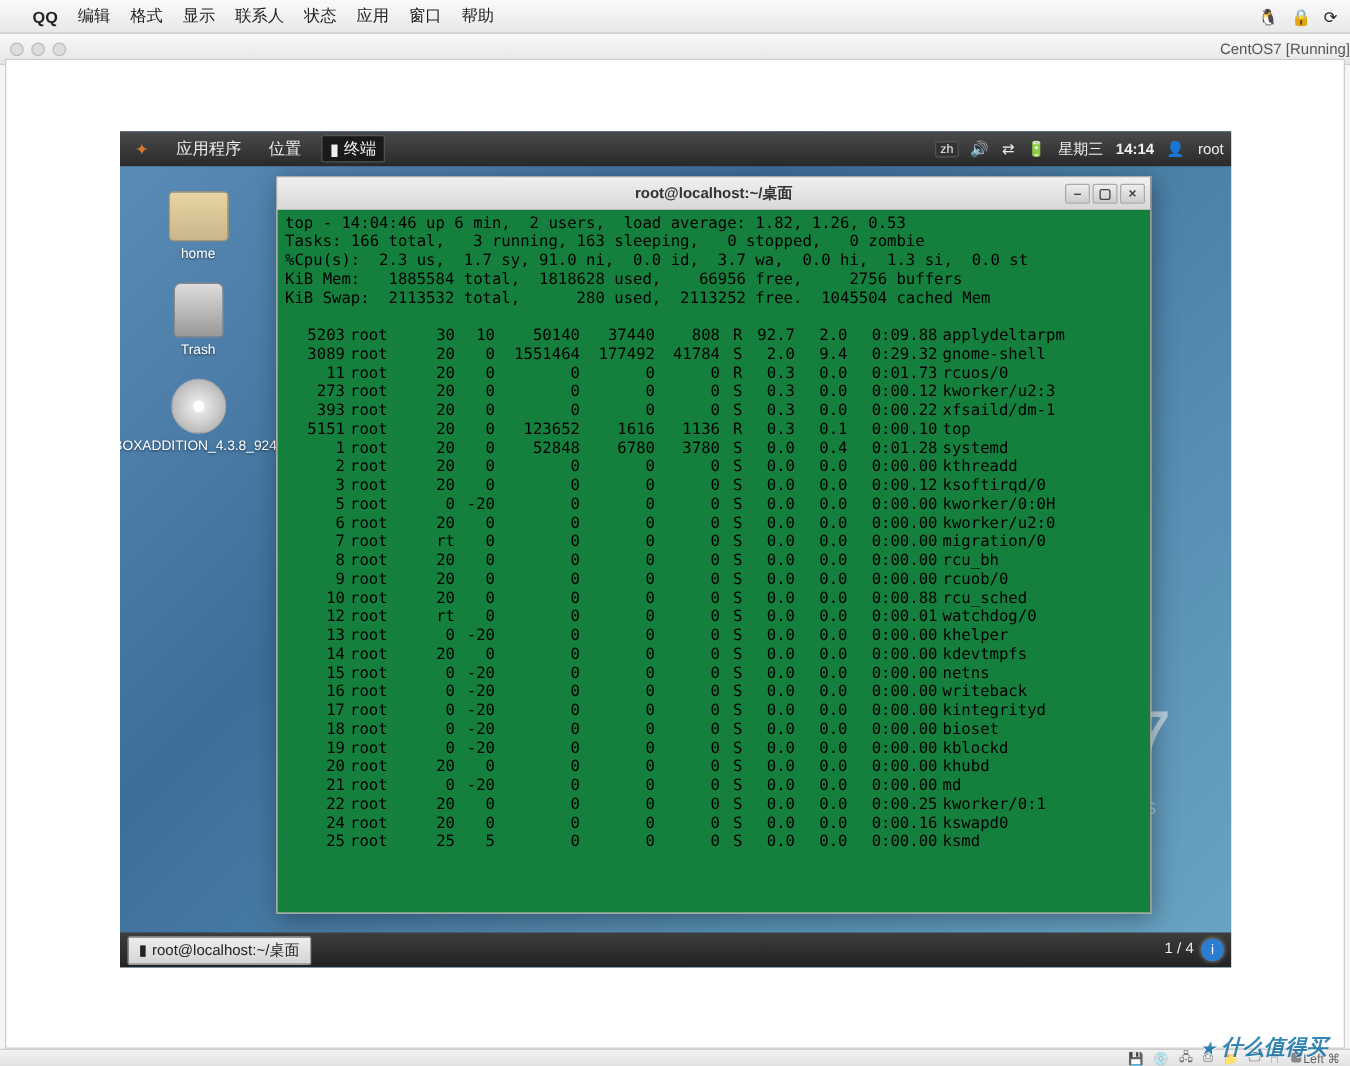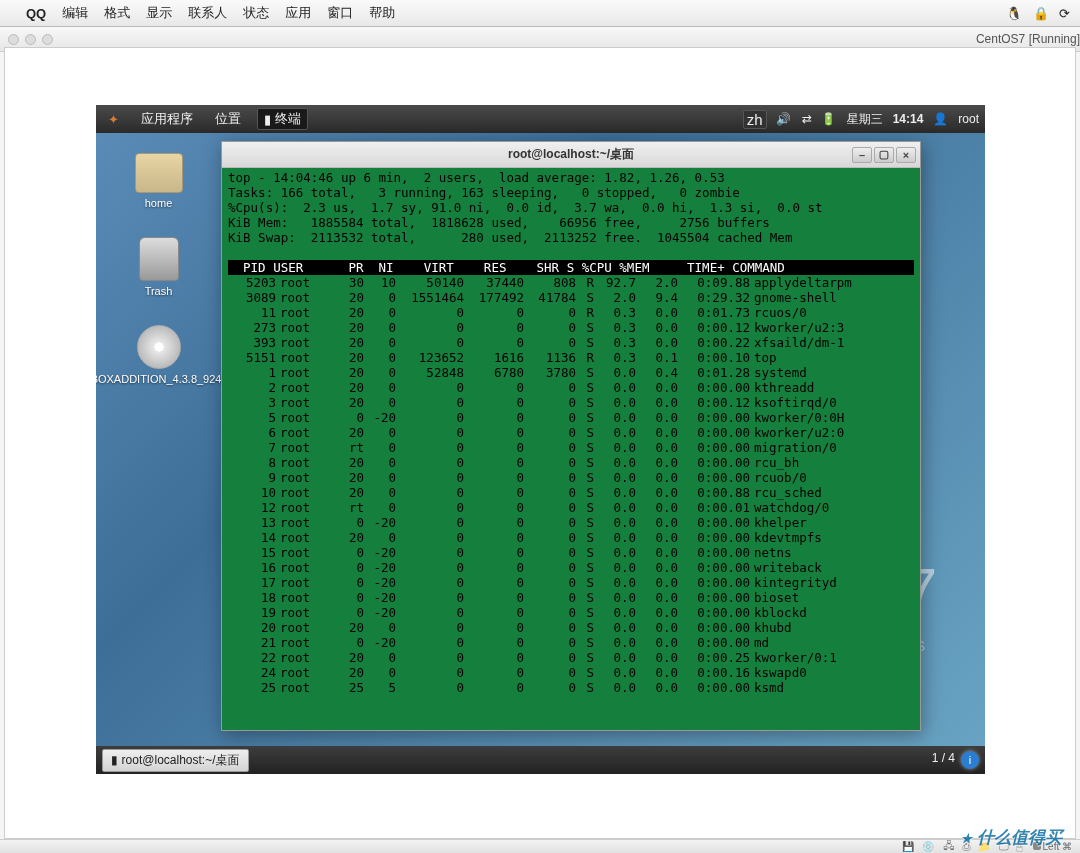--- a/index.html
+++ b/index.html
@@ -17,23 +17,23 @@
 
 .gnome-desktop { position: absolute; top: 57px; left: 91px; right: 90px; bottom: 64px; background: linear-gradient(135deg,#5b8db8 0%, #3d6e98 35%, #6aa5c4 100%); overflow: hidden; }
 .gnome-desktop .wallpaper-text { position: absolute; right: 40px; bottom: 150px; color: rgba(255,255,255,0.55); font-size: 60px; font-weight: 200; letter-spacing: 8px; }
 .gnome-desktop .wallpaper-sub { position: absolute; right: 50px; bottom: 120px; color: rgba(255,255,255,0.45); font-size: 14px; letter-spacing: 10px; }
 
 .gnome-topbar { height: 28px; background: linear-gradient(#4a4a4a,#2a2a2a); color: #eee; display: flex; align-items: center; padding: 0 6px; font-size: 13px; gap: 10px; }
 .gnome-topbar .item { padding: 2px 6px; }
 .gnome-topbar .app-btn { background: #1a1a1a; border: 1px solid #555; border-radius: 2px; padding: 1px 6px; display: flex; align-items: center; gap: 4px; }
 .gnome-topbar .right { margin-left: auto; display: flex; align-items: center; gap: 10px; font-size: 12px; }
 .gnome-topbar .icon-fav { color: #d87833; }
-.gnome-topbar .keyb { background:#333; border:1px solid #555; padding:0 3px; border-radius:2px; font-size:15px; }
+.gnome-topbar .keyb { background:#333; border:1px solid #555; padding:0 3px; border-radius:2px; font-size:10px; }
 
-.desktop-icons { position: absolute; top: 48px; left: 20px; display: flex; flex-direction: column; gap: 28px; }
+.desktop-icons { position: absolute; top: 48px; left: 20px; display: flex; flex-direction: column; gap: 17px; }
 .desktop-icon { width: 85px; display: flex; flex-direction: column; align-items: center; gap: 4px; color: #fff; font-size: 11px; text-shadow: 0 1px 2px rgba(0,0,0,0.6); text-align: center; }
 .folder-icon { width: 48px; height: 40px; background: linear-gradient(#e8d4a4,#c9b78a); border-radius: 4px; border: 1px solid #a89876; }
 .trash-icon { width: 40px; height: 44px; background: linear-gradient(#ddd,#999); border-radius: 6px 6px 4px 4px; border: 1px solid #888; }
 .disc-icon { width: 44px; height: 44px; background: radial-gradient(circle,#fff 15%,#e8e8e8 16%,#bbb 70%,#eee 72%); border-radius: 50%; border: 1px solid #aaa; }
 
 .terminal-window { position: absolute; top: 36px; left: 125px; width: 700px; height: 590px; background: #fff; border: 1px solid #999; box-shadow: 2px 4px 18px rgba(0,0,0,0.35); display: flex; flex-direction: column; }
 .term-titlebar { height: 26px; background: linear-gradient(#f0f0f0,#d8d8d8); border-bottom: 1px solid #bbb; display: flex; align-items: center; justify-content: center; font-size: 12px; color: #333; position: relative; font-weight: bold; }
 .term-titlebar .wincontrols { position: absolute; right: 4px; display: flex; gap: 2px; }
 .term-titlebar .wincontrols span { width: 20px; height: 16px; background: linear-gradient(#eee,#ccc); border: 1px solid #aaa; border-radius: 2px; display: flex; align-items: center; justify-content: center; font-size: 11px; color: #444; }
 .term-menubar { height: 24px; background: linear-gradient(#f8f8f8,#ececec); border-bottom: 1px solid #ccc; display: flex; align-items: center; padding: 0 6px; gap: 12px; font-size: 12px; color: #333; }
@@ -133,21 +133,20 @@
           <span>▢</span>
           <span>×</span>
         </div>
       </div>
       <div class="term-body" id="term-body">top - 14:04:46 up 6 min,  2 users,  load average: 1.82, 1.26, 0.53
 Tasks: 166 total,   3 running, 163 sleeping,   0 stopped,   0 zombie
 %Cpu(s):  2.3 us,  1.7 sy, 91.0 ni,  0.0 id,  3.7 wa,  0.0 hi,  1.3 si,  0.0 st
 KiB Mem:   1885584 total,  1818628 used,    66956 free,     2756 buffers
 KiB Swap:  2113532 total,      280 used,  2113252 free.  1045504 cached Mem
 
-<span class="term-header-row">  PID USER      PR  NI    VIRT    RES    SHR S %CPU %MEM     TIME+ COMMAND                </span>
 <table style="border-collapse:collapse;font-family:inherit;font-size:inherit;line-height:inherit"><tbody><tr class="bold"><td class="c-pid">5203</td><td class="c-user">root</td><td class="c-pr">30</td><td class="c-ni">10</td><td class="c-virt">50140</td><td class="c-res">37440</td><td class="c-shr">808</td><td class="c-s">R</td><td class="c-cpu">92.7</td><td class="c-mem">2.0</td><td class="c-time">0:09.88</td><td class="c-cmd">applydeltarpm</td></tr><tr><td class="c-pid">3089</td><td class="c-user">root</td><td class="c-pr">20</td><td class="c-ni">0</td><td class="c-virt">1551464</td><td class="c-res">177492</td><td class="c-shr">41784</td><td class="c-s">S</td><td class="c-cpu">2.0</td><td class="c-mem">9.4</td><td class="c-time">0:29.32</td><td class="c-cmd">gnome-shell</td></tr><tr class="bold"><td class="c-pid">11</td><td class="c-user">root</td><td class="c-pr">20</td><td class="c-ni">0</td><td class="c-virt">0</td><td class="c-res">0</td><td class="c-shr">0</td><td class="c-s">R</td><td class="c-cpu">0.3</td><td class="c-mem">0.0</td><td class="c-time">0:01.73</td><td class="c-cmd">rcuos/0</td></tr><tr><td class="c-pid">273</td><td class="c-user">root</td><td class="c-pr">20</td><td class="c-ni">0</td><td class="c-virt">0</td><td class="c-res">0</td><td class="c-shr">0</td><td class="c-s">S</td><td class="c-cpu">0.3</td><td class="c-mem">0.0</td><td class="c-time">0:00.12</td><td class="c-cmd">kworker/u2:3</td></tr><tr><td class="c-pid">393</td><td class="c-user">root</td><td class="c-pr">20</td><td class="c-ni">0</td><td class="c-virt">0</td><td class="c-res">0</td><td class="c-shr">0</td><td class="c-s">S</td><td class="c-cpu">0.3</td><td class="c-mem">0.0</td><td class="c-time">0:00.22</td><td class="c-cmd">xfsaild/dm-1</td></tr><tr class="bold"><td class="c-pid">5151</td><td class="c-user">root</td><td class="c-pr">20</td><td class="c-ni">0</td><td class="c-virt">123652</td><td class="c-res">1616</td><td class="c-shr">1136</td><td class="c-s">R</td><td class="c-cpu">0.3</td><td class="c-mem">0.1</td><td class="c-time">0:00.10</td><td class="c-cmd">top</td></tr><tr><td class="c-pid">1</td><td class="c-user">root</td><td class="c-pr">20</td><td class="c-ni">0</td><td class="c-virt">52848</td><td class="c-res">6780</td><td class="c-shr">3780</td><td class="c-s">S</td><td class="c-cpu">0.0</td><td class="c-mem">0.4</td><td class="c-time">0:01.28</td><td class="c-cmd">systemd</td></tr><tr><td class="c-pid">2</td><td class="c-user">root</td><td class="c-pr">20</td><td class="c-ni">0</td><td class="c-virt">0</td><td class="c-res">0</td><td class="c-shr">0</td><td class="c-s">S</td><td class="c-cpu">0.0</td><td class="c-mem">0.0</td><td class="c-time">0:00.00</td><td class="c-cmd">kthreadd</td></tr><tr><td class="c-pid">3</td><td class="c-user">root</td><td class="c-pr">20</td><td class="c-ni">0</td><td class="c-virt">0</td><td class="c-res">0</td><td class="c-shr">0</td><td class="c-s">S</td><td class="c-cpu">0.0</td><td class="c-mem">0.0</td><td class="c-time">0:00.12</td><td class="c-cmd">ksoftirqd/0</td></tr><tr><td class="c-pid">5</td><td class="c-user">root</td><td class="c-pr">0</td><td class="c-ni">-20</td><td class="c-virt">0</td><td class="c-res">0</td><td class="c-shr">0</td><td class="c-s">S</td><td class="c-cpu">0.0</td><td class="c-mem">0.0</td><td class="c-time">0:00.00</td><td class="c-cmd">kworker/0:0H</td></tr><tr><td class="c-pid">6</td><td class="c-user">root</td><td class="c-pr">20</td><td class="c-ni">0</td><td class="c-virt">0</td><td class="c-res">0</td><td class="c-shr">0</td><td class="c-s">S</td><td class="c-cpu">0.0</td><td class="c-mem">0.0</td><td class="c-time">0:00.00</td><td class="c-cmd">kworker/u2:0</td></tr><tr><td class="c-pid">7</td><td class="c-user">root</td><td class="c-pr">rt</td><td class="c-ni">0</td><td class="c-virt">0</td><td class="c-res">0</td><td class="c-shr">0</td><td class="c-s">S</td><td class="c-cpu">0.0</td><td class="c-mem">0.0</td><td class="c-time">0:00.00</td><td class="c-cmd">migration/0</td></tr><tr><td class="c-pid">8</td><td class="c-user">root</td><td class="c-pr">20</td><td class="c-ni">0</td><td class="c-virt">0</td><td class="c-res">0</td><td class="c-shr">0</td><td class="c-s">S</td><td class="c-cpu">0.0</td><td class="c-mem">0.0</td><td class="c-time">0:00.00</td><td class="c-cmd">rcu_bh</td></tr><tr><td class="c-pid">9</td><td class="c-user">root</td><td class="c-pr">20</td><td class="c-ni">0</td><td class="c-virt">0</td><td class="c-res">0</td><td class="c-shr">0</td><td class="c-s">S</td><td class="c-cpu">0.0</td><td class="c-mem">0.0</td><td class="c-time">0:00.00</td><td class="c-cmd">rcuob/0</td></tr><tr><td class="c-pid">10</td><td class="c-user">root</td><td class="c-pr">20</td><td class="c-ni">0</td><td class="c-virt">0</td><td class="c-res">0</td><td class="c-shr">0</td><td class="c-s">S</td><td class="c-cpu">0.0</td><td class="c-mem">0.0</td><td class="c-time">0:00.88</td><td class="c-cmd">rcu_sched</td></tr><tr><td class="c-pid">12</td><td class="c-user">root</td><td class="c-pr">rt</td><td class="c-ni">0</td><td class="c-virt">0</td><td class="c-res">0</td><td class="c-shr">0</td><td class="c-s">S</td><td class="c-cpu">0.0</td><td class="c-mem">0.0</td><td class="c-time">0:00.01</td><td class="c-cmd">watchdog/0</td></tr><tr><td class="c-pid">13</td><td class="c-user">root</td><td class="c-pr">0</td><td class="c-ni">-20</td><td class="c-virt">0</td><td class="c-res">0</td><td class="c-shr">0</td><td class="c-s">S</td><td class="c-cpu">0.0</td><td class="c-mem">0.0</td><td class="c-time">0:00.00</td><td class="c-cmd">khelper</td></tr><tr><td class="c-pid">14</td><td class="c-user">root</td><td class="c-pr">20</td><td class="c-ni">0</td><td class="c-virt">0</td><td class="c-res">0</td><td class="c-shr">0</td><td class="c-s">S</td><td class="c-cpu">0.0</td><td class="c-mem">0.0</td><td class="c-time">0:00.00</td><td class="c-cmd">kdevtmpfs</td></tr><tr><td class="c-pid">15</td><td class="c-user">root</td><td class="c-pr">0</td><td class="c-ni">-20</td><td class="c-virt">0</td><td class="c-res">0</td><td class="c-shr">0</td><td class="c-s">S</td><td class="c-cpu">0.0</td><td class="c-mem">0.0</td><td class="c-time">0:00.00</td><td class="c-cmd">netns</td></tr><tr><td class="c-pid">16</td><td class="c-user">root</td><td class="c-pr">0</td><td class="c-ni">-20</td><td class="c-virt">0</td><td class="c-res">0</td><td class="c-shr">0</td><td class="c-s">S</td><td class="c-cpu">0.0</td><td class="c-mem">0.0</td><td class="c-time">0:00.00</td><td class="c-cmd">writeback</td></tr><tr><td class="c-pid">17</td><td class="c-user">root</td><td class="c-pr">0</td><td class="c-ni">-20</td><td class="c-virt">0</td><td class="c-res">0</td><td class="c-shr">0</td><td class="c-s">S</td><td class="c-cpu">0.0</td><td class="c-mem">0.0</td><td class="c-time">0:00.00</td><td class="c-cmd">kintegrityd</td></tr><tr><td class="c-pid">18</td><td class="c-user">root</td><td class="c-pr">0</td><td class="c-ni">-20</td><td class="c-virt">0</td><td class="c-res">0</td><td class="c-shr">0</td><td class="c-s">S</td><td class="c-cpu">0.0</td><td class="c-mem">0.0</td><td class="c-time">0:00.00</td><td class="c-cmd">bioset</td></tr><tr><td class="c-pid">19</td><td class="c-user">root</td><td class="c-pr">0</td><td class="c-ni">-20</td><td class="c-virt">0</td><td class="c-res">0</td><td class="c-shr">0</td><td class="c-s">S</td><td class="c-cpu">0.0</td><td class="c-mem">0.0</td><td class="c-time">0:00.00</td><td class="c-cmd">kblockd</td></tr><tr><td class="c-pid">20</td><td class="c-user">root</td><td class="c-pr">20</td><td class="c-ni">0</td><td class="c-virt">0</td><td class="c-res">0</td><td class="c-shr">0</td><td class="c-s">S</td><td class="c-cpu">0.0</td><td class="c-mem">0.0</td><td class="c-time">0:00.00</td><td class="c-cmd">khubd</td></tr><tr><td class="c-pid">21</td><td class="c-user">root</td><td class="c-pr">0</td><td class="c-ni">-20</td><td class="c-virt">0</td><td class="c-res">0</td><td class="c-shr">0</td><td class="c-s">S</td><td class="c-cpu">0.0</td><td class="c-mem">0.0</td><td class="c-time">0:00.00</td><td class="c-cmd">md</td></tr><tr><td class="c-pid">22</td><td class="c-user">root</td><td class="c-pr">20</td><td class="c-ni">0</td><td class="c-virt">0</td><td class="c-res">0</td><td class="c-shr">0</td><td class="c-s">S</td><td class="c-cpu">0.0</td><td class="c-mem">0.0</td><td class="c-time">0:00.25</td><td class="c-cmd">kworker/0:1</td></tr><tr><td class="c-pid">24</td><td class="c-user">root</td><td class="c-pr">20</td><td class="c-ni">0</td><td class="c-virt">0</td><td class="c-res">0</td><td class="c-shr">0</td><td class="c-s">S</td><td class="c-cpu">0.0</td><td class="c-mem">0.0</td><td class="c-time">0:00.16</td><td class="c-cmd">kswapd0</td></tr><tr><td class="c-pid">25</td><td class="c-user">root</td><td class="c-pr">25</td><td class="c-ni">5</td><td class="c-virt">0</td><td class="c-res">0</td><td class="c-shr">0</td><td class="c-s">S</td><td class="c-cpu">0.0</td><td class="c-mem">0.0</td><td class="c-time">0:00.00</td><td class="c-cmd">ksmd</td></tr></tbody></table></div>
     </div>
 
     <div class="gnome-taskbar">
       <div class="task">
         <span>▮</span>
         <span>root@localhost:~/桌面</span>
       </div>
       <div class="tray">
         <span>1 / 4</span>

